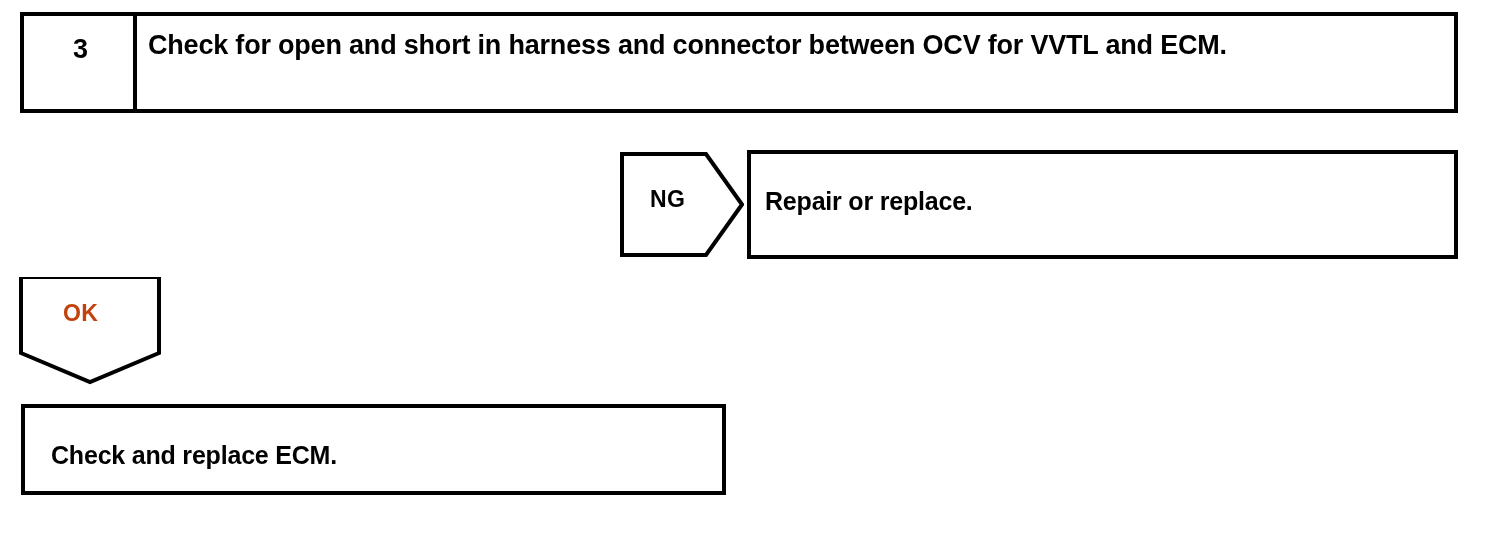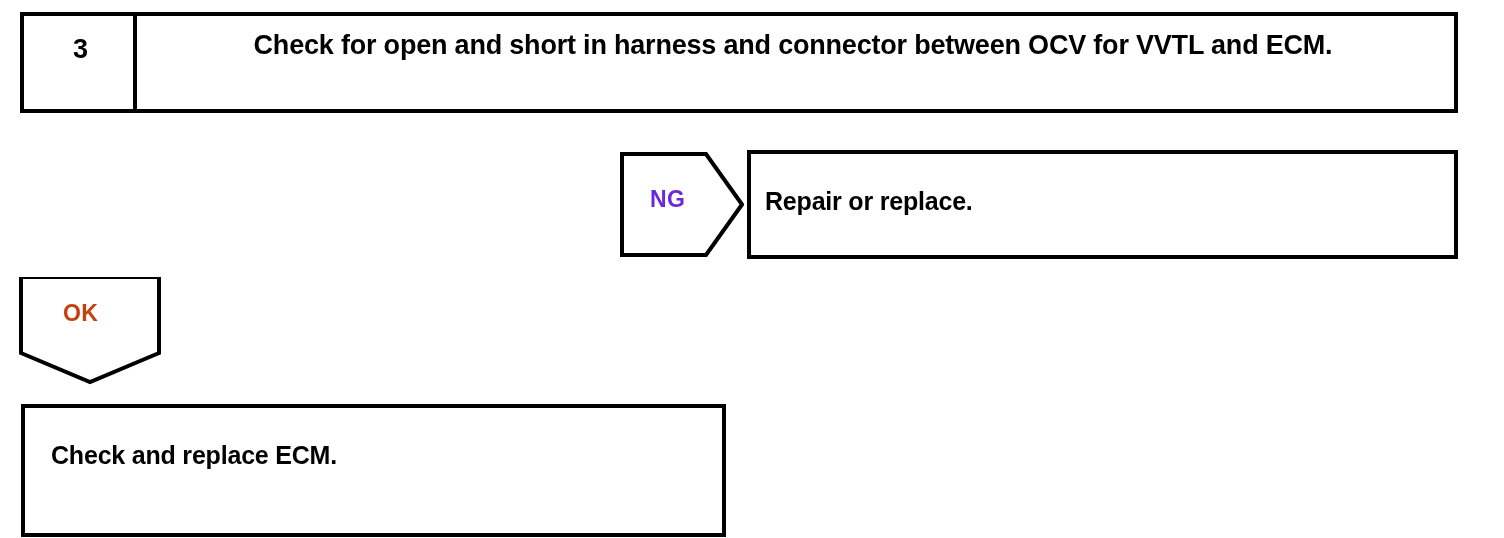--- a/index.html
+++ b/index.html
@@ -60,39 +60,38 @@
     font-size: 27px;
     font-weight: bold;
     color: #000;
   }
   #step-instruction {
     left: 124px;
     top: 13px;
     width: 1290px;
     font-size: 27px;
     line-height: 33px;
-    text-align: center;
   }
 
   
   #ng-arrow {
     position: absolute;
     left: 620px;
     top: 152px;
     width: 124px;
     height: 105px;
   }
   #ng-arrow svg { display: block; }
   #ng-label {
     position: absolute;
     left: 650px;
     top: 186px;
     font-size: 23px;
     font-weight: bold;
-    color: #6d28d9;
+    color: #000000;
     letter-spacing: 0.3px;
   }
   #repair-box {
     left: 747px;
     top: 150px;
     width: 711px;
     height: 109px;
     padding-left: 48px;
   }
   #repair-text {
@@ -119,21 +118,21 @@
     font-weight: bold;
     color: #c2410c;
     letter-spacing: 0.3px;
   }
 
   
   #final-box {
     left: 21px;
     top: 404px;
     width: 705px;
-    height: 133px;
+    height: 91px;
   }
   #final-text {
     left: 26px;
     top: 32px;
     font-size: 25px;
     line-height: 30px;
   }
 </style>
 </head>
 <body>

